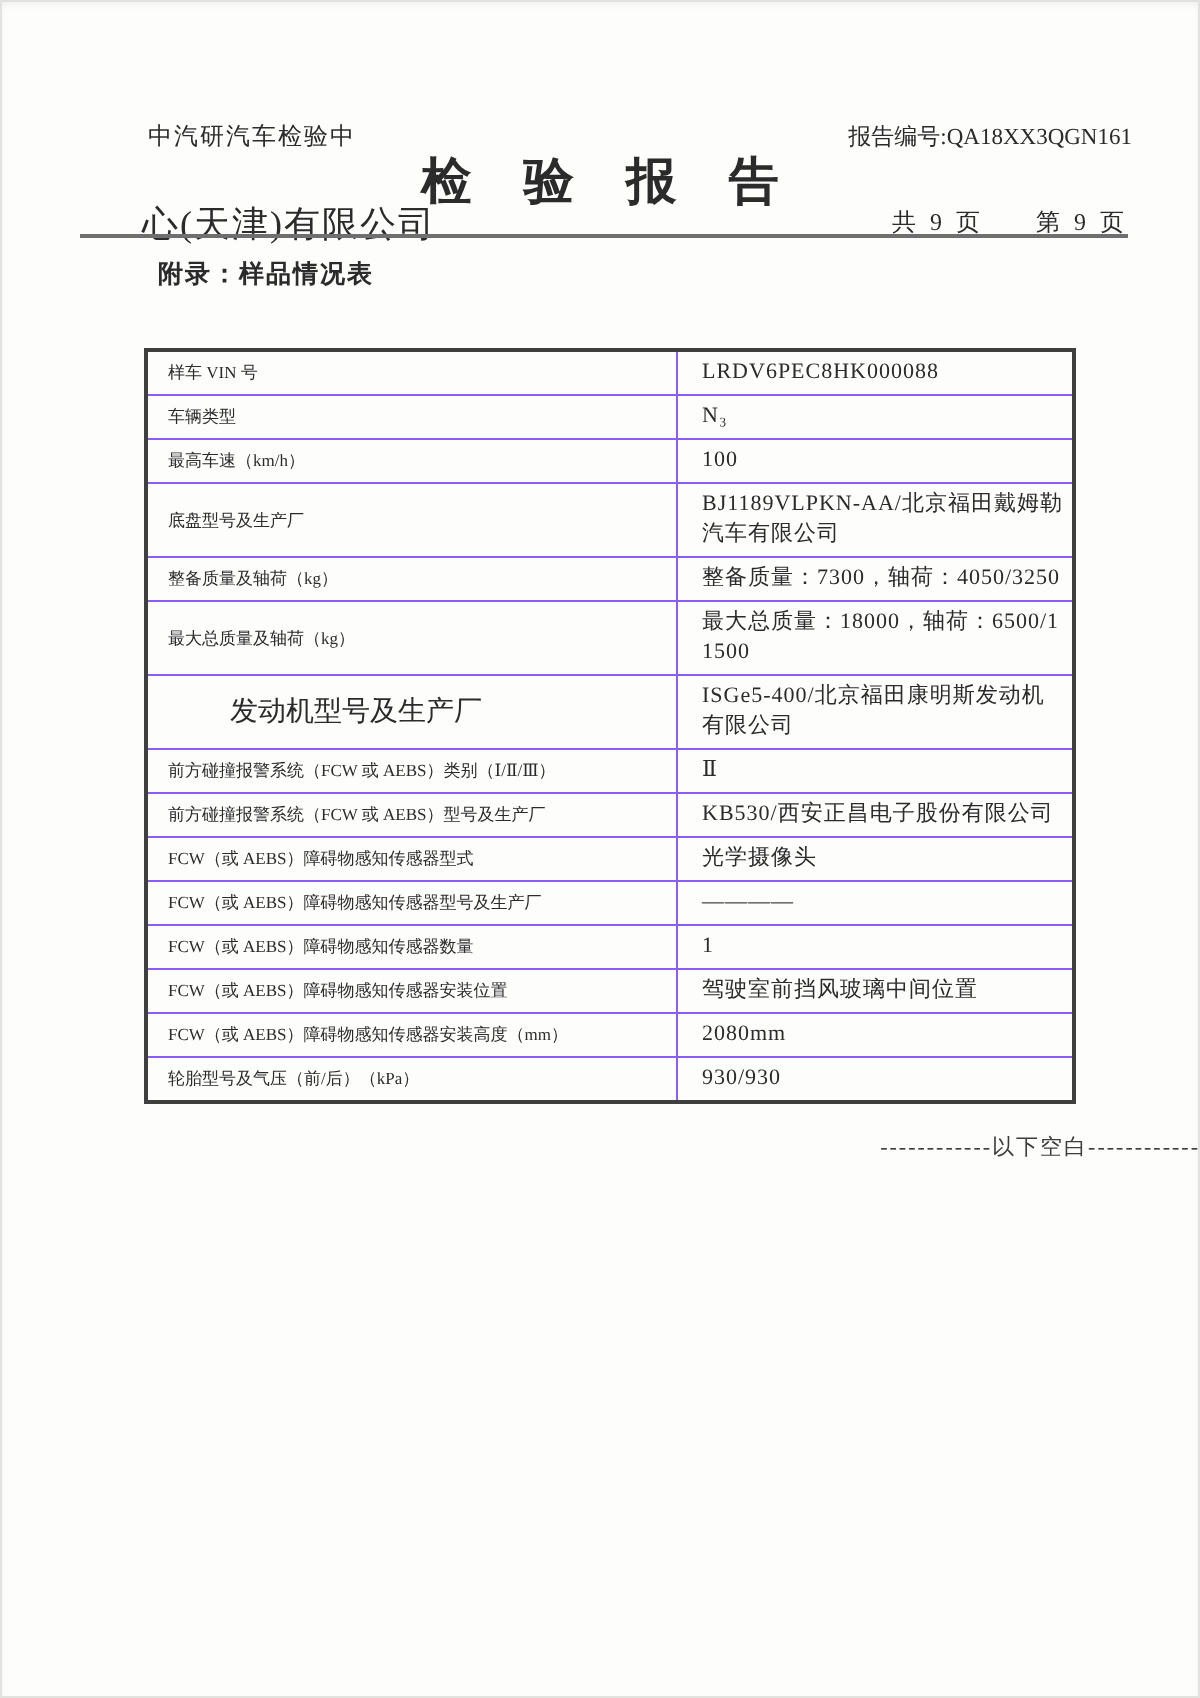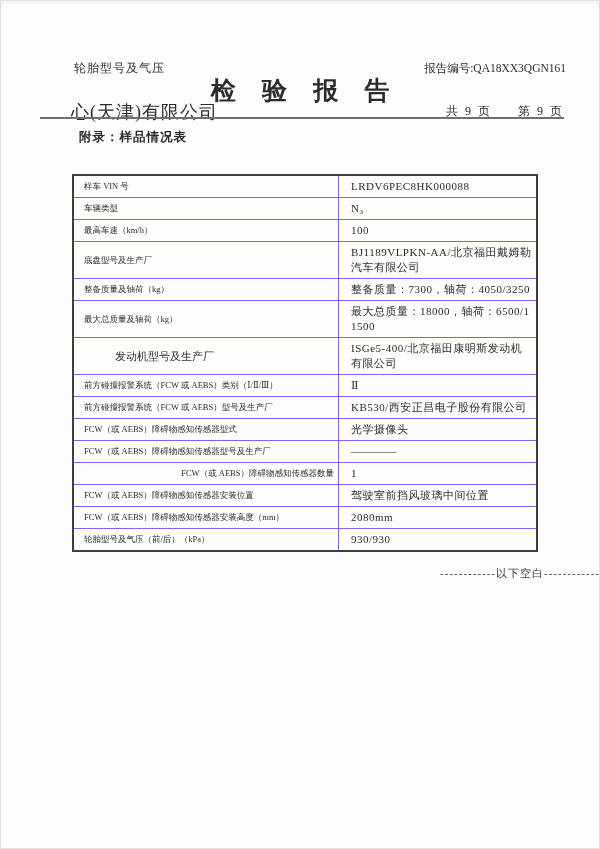--- a/index.html
+++ b/index.html
@@ -106,21 +106,21 @@
     color: #3c3c3c;
     letter-spacing: 1px;
     white-space: nowrap;
   }
 </style>
 </head>
 <body>
 
 <div class="page" style="color: rgb(43, 43, 43); background: rgb(253, 253, 252);">
 
-  <div class="org-line1">轮胎型号及气压</div>
+  <div class="org-line1">中汽研汽车检验中</div>
 
   <div class="report-title">检 验 报 告</div>
 
   <div class="report-no">报告编号:QA18XX3QGN161</div>
 
   <div class="org-line2">心(天津)有限公司</div>
 
   <div class="page-info">
     <span>共 9 页</span><span class="gap"></span><span>第 9 页</span>
   </div>
@@ -149,41 +149,41 @@
   </tr>
         <tr>
     <td class="cell-label" style="font-size: 8.5px; letter-spacing: 0px;">整备质量及轴荷（kg）</td>
     <td class="cell-value">整备质量：7300，轴荷：4050/3250</td>
   </tr>
         <tr>
     <td class="cell-label" style="font-size: 8.5px; letter-spacing: 0px;">最大总质量及轴荷（kg）</td>
     <td class="cell-value">最大总质量：18000，轴荷：6500/11500</td>
   </tr>
         <tr>
-    <td class="cell-label" style="font-size: 11px; letter-spacing: 0px; padding-left: 41px;">发动机型号及生产厂</td>
+    <td class="cell-label" style="font-size: 14px; letter-spacing: 0px; padding-left: 41px;">发动机型号及生产厂</td>
     <td class="cell-value">ISGe5-400/北京福田康明斯发动机有限公司</td>
   </tr>
         <tr>
     <td class="cell-label" style="font-size: 8.5px; letter-spacing: 0px; margin-top: 32px;">前方碰撞报警系统（FCW 或 AEBS）类别（Ⅰ/Ⅱ/Ⅲ）</td>
     <td class="cell-value">Ⅱ</td>
   </tr>
         <tr>
     <td class="cell-label" style="font-size: 8.5px; letter-spacing: 0px;">前方碰撞报警系统（FCW 或 AEBS）型号及生产厂</td>
     <td class="cell-value">KB530/西安正昌电子股份有限公司</td>
   </tr>
         <tr>
     <td class="cell-label" style="font-size: 8.5px; letter-spacing: 0px;">FCW（或 AEBS）障碍物感知传感器型式</td>
     <td class="cell-value">光学摄像头</td>
   </tr>
         <tr>
     <td class="cell-label" style="font-size: 8.5px; letter-spacing: 0px;">FCW（或 AEBS）障碍物感知传感器型号及生产厂</td>
     <td class="cell-value">————</td>
   </tr>
         <tr>
-    <td class="cell-label" style="font-size: 8.5px; letter-spacing: 0px; text-align: right;">FCW（或 AEBS）障碍物感知传感器数量</td>
+    <td class="cell-label" style="font-size: 8.5px; letter-spacing: 0px;">FCW（或 AEBS）障碍物感知传感器数量</td>
     <td class="cell-value">1</td>
   </tr>
         <tr>
     <td class="cell-label" style="font-size: 8.5px; letter-spacing: 0px;">FCW（或 AEBS）障碍物感知传感器安装位置</td>
     <td class="cell-value">驾驶室前挡风玻璃中间位置</td>
   </tr>
         <tr>
     <td class="cell-label" style="font-size: 8.5px; letter-spacing: 0px;">FCW（或 AEBS）障碍物感知传感器安装高度（mm）</td>
     <td class="cell-value">2080mm</td>
   </tr>

